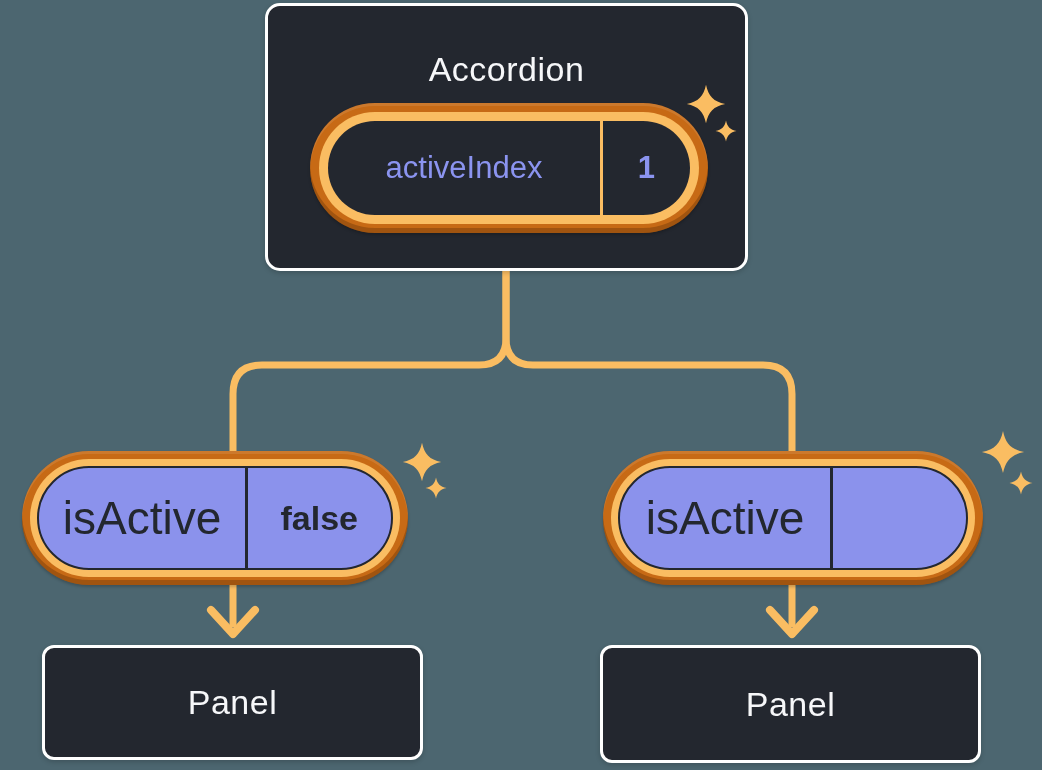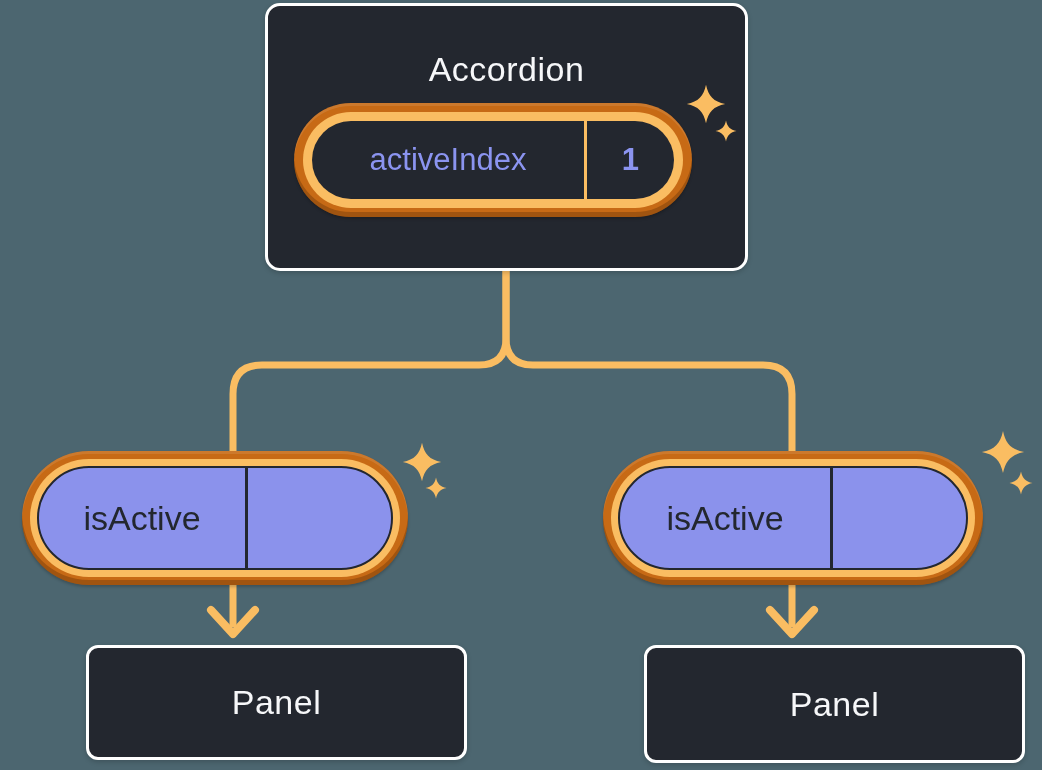--- a/index.html
+++ b/index.html
@@ -23,44 +23,44 @@
     border:3px solid var(--node-border);box-sizing:border-box;z-index:2;
     box-shadow:0 2px 5px rgba(0,0,0,0.18);
   }
   .root-node{left:265px;top:3px;width:483px;height:268px;border-radius:15px;}
   .node-title{
     position:absolute;top:44px;left:0;width:100%;text-align:center;
     font-size:34px;font-weight:500;color:var(--text-light);letter-spacing:0.5px;
   }
   .panel-node{
     border-radius:12px;display:flex;align-items:center;justify-content:center;
-    font-size:34px;font-weight:500;color:var(--text-light);letter-spacing:0.5px;margin-left:44px;
+    font-size:34px;font-weight:500;color:var(--text-light);letter-spacing:0.5px;
   }
   .panel-left{left:42px;top:645px;width:381px;height:115px;}
   .panel-right{left:600px;top:645px;width:381px;height:118px;}
 
   .pill{
     position:absolute;z-index:3;background:var(--ring-outer);
     border-radius:999px;padding:9px;box-sizing:border-box;
     box-shadow:inset 0 -5px 0 rgba(60,28,4,0.28), inset 0 3px 0 rgba(255,255,255,0.10), 0 2px 3px rgba(0,0,0,0.2);
   }
   .ring-inner{background:var(--ring-inner);border-radius:999px;height:100%;padding:9px;box-sizing:border-box;}
   .pill-core{height:100%;border-radius:999px;display:flex;align-items:stretch;overflow:hidden;box-sizing:border-box;}
   .core-dark{background:var(--node-fill);}
   .core-purple{background:var(--pill-fill);border:2.5px solid var(--pill-outline);}
   .seg{display:flex;align-items:center;justify-content:center;}
   .divider{width:2.5px;align-self:stretch;}
   .divider-orange{background:var(--ring-inner);}
   .divider-dark{background:var(--pill-outline);}
 
-  .state-pill{left:294px;top:103px;width:398px;height:114px;}
+  .state-pill{left:310px;top:103px;width:398px;height:130px;}
   .state-pill .seg-name{flex:0 0 272px;font-size:31px;color:var(--text-purple);}
   .state-pill .seg-value{flex:1;font-size:31px;font-weight:bold;color:var(--text-purple);}
 
-  .prop-pill .seg-name{font-size:34px;color:var(--text-dark);}
+  .prop-pill .seg-name{font-size:46px;color:var(--text-dark);}
   .prop-pill .seg-value{flex:1;font-size:34px;font-weight:bold;color:var(--text-dark);}
   .prop-pill{padding:8px;}
   .prop-pill .ring-inner{padding:7px;}
   .pill-left{left:22px;top:451px;width:386px;height:134px;}
   .pill-left .seg-name{flex:0 0 206px;}
   .pill-right{left:603px;top:451px;width:380px;height:134px;}
   .pill-right .seg-name{flex:0 0 210px;}
 
   .sparkle{position:absolute;z-index:4;}
   .sparkle path{fill:var(--sparkle);}
@@ -89,20 +89,21 @@
         <span class="seg seg-value">1</span>
       </div>
     </div>
   </div>
 
   <div class="pill prop-pill pill-left">
     <div class="ring-inner">
       <div class="pill-core core-purple">
         <span class="seg seg-name">isActive</span>
         <span class="divider divider-dark"></span>
+        <span class="seg seg-value">false</span>
       </div>
     </div>
   </div>
 
   <div class="pill prop-pill pill-right">
     <div class="ring-inner">
       <div class="pill-core core-purple">
         <span class="seg seg-name">isActive</span>
         <span class="divider divider-dark"></span>
       </div>

